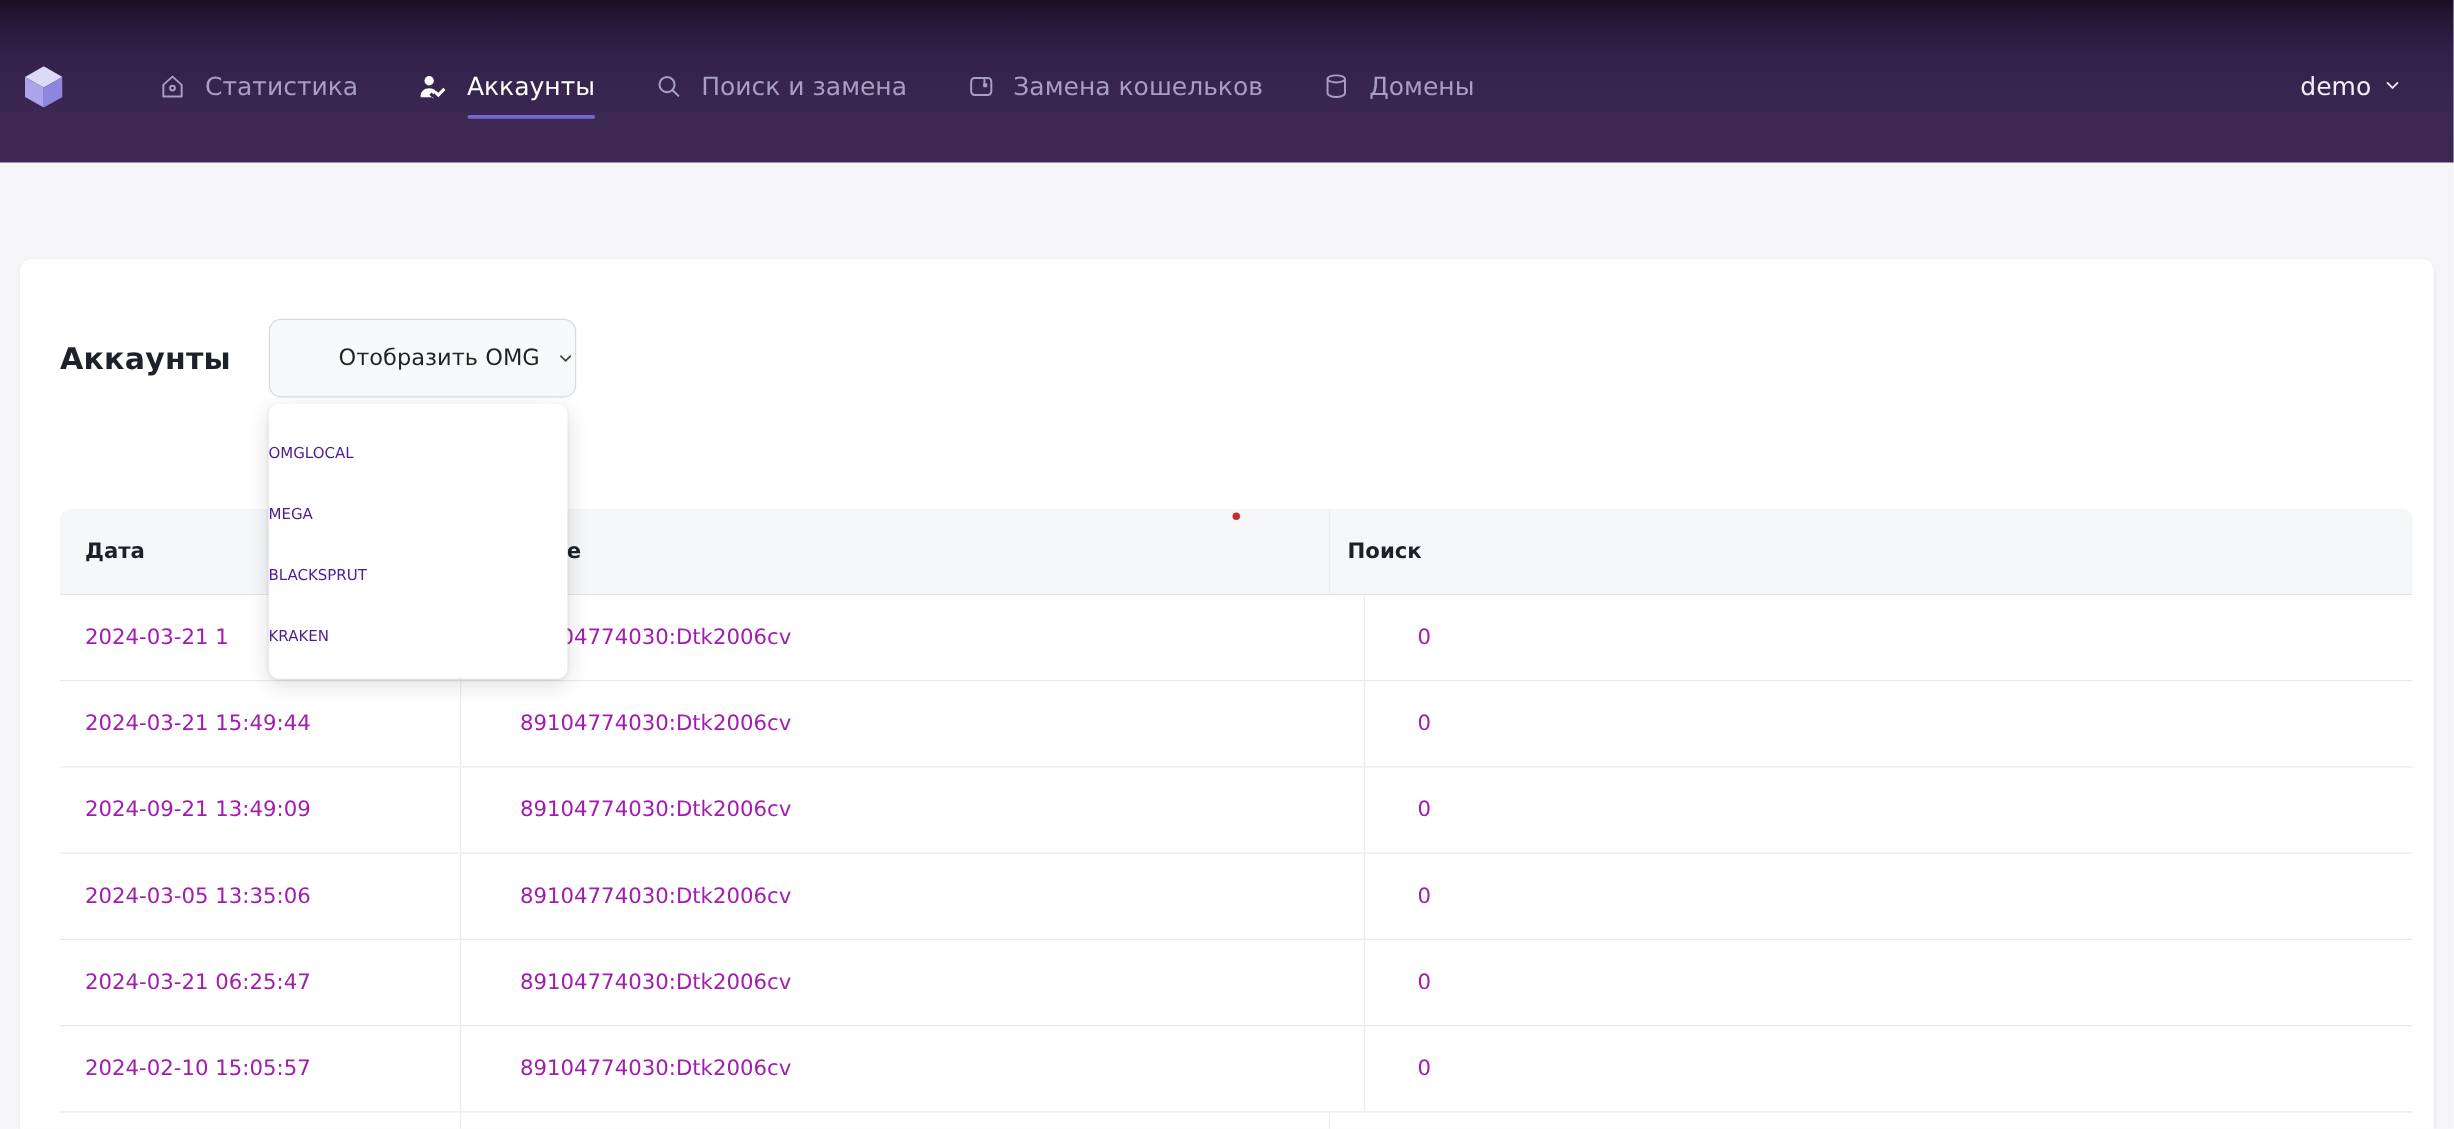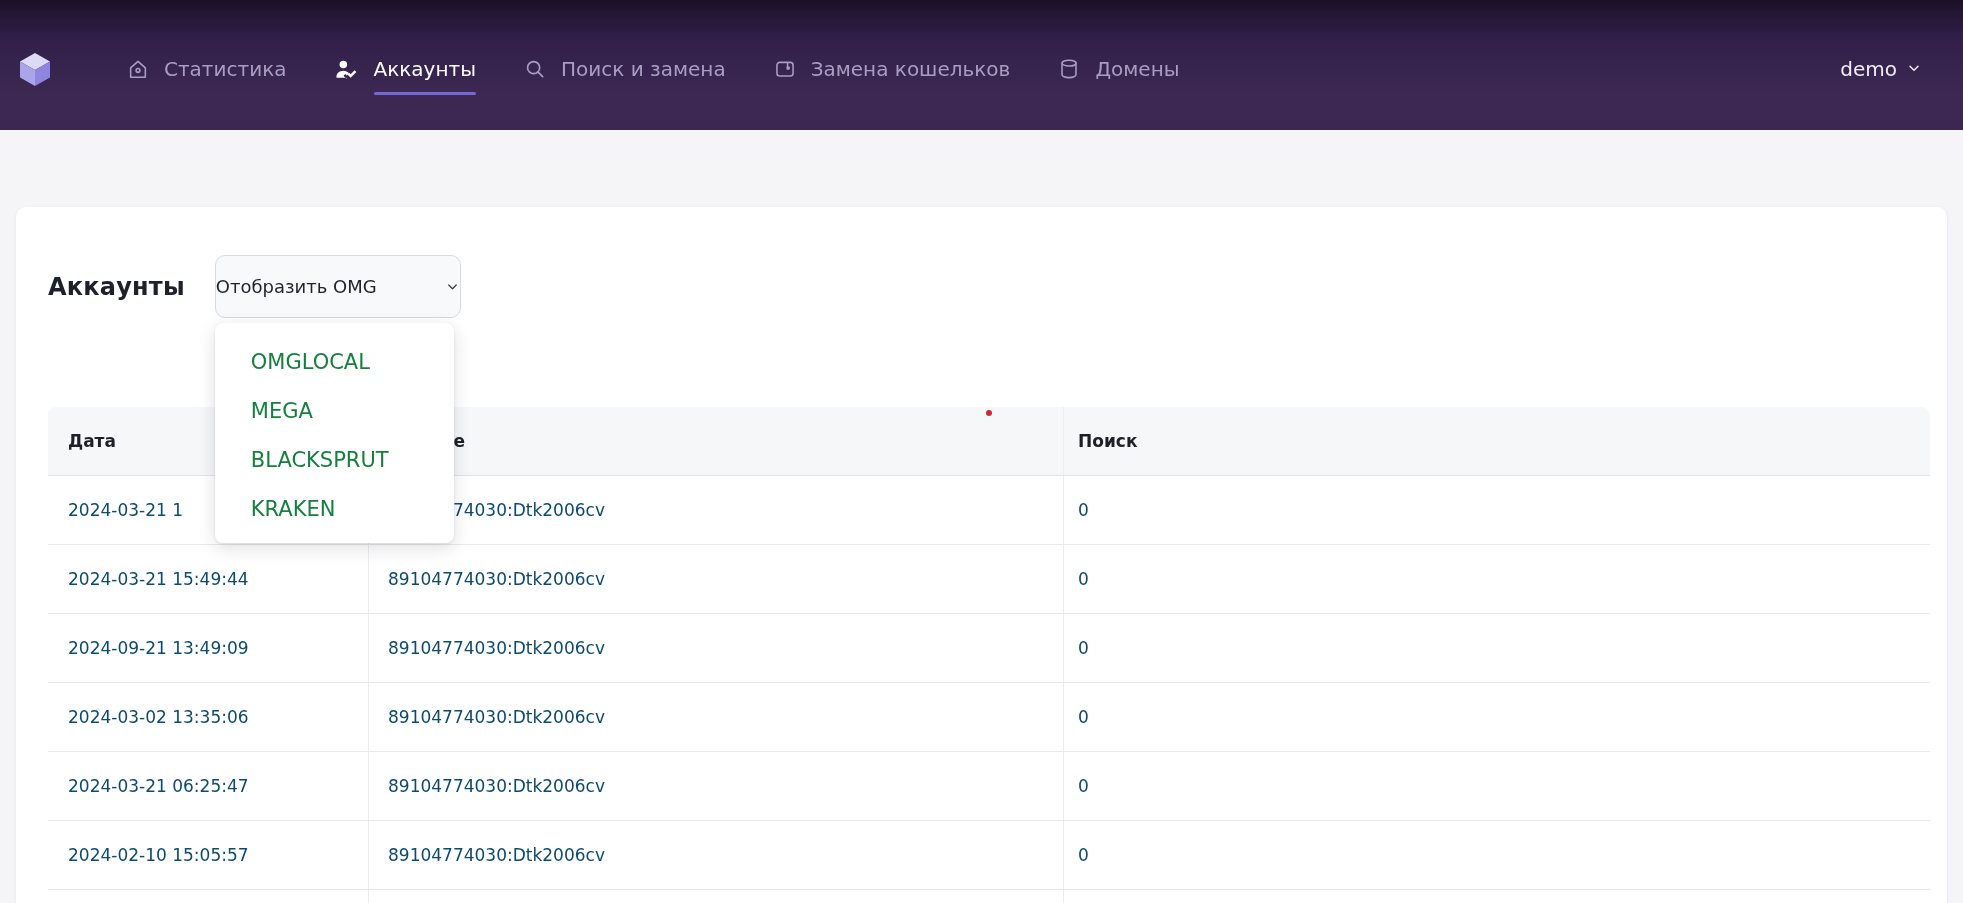--- a/index.html
+++ b/index.html
@@ -45,46 +45,46 @@
     position:relative;
   }
 
   .heading-row { display:flex; align-items:center; height:63px; }
   .page-title { font-size:24px; color:#1d212a; margin-right:30px; letter-spacing:.2px; }
 
   .filter-wrap { position:relative; }
   .filter-btn {
     width:246px; height:63px; border-radius:10px;
     background:#f8f9fb; border:1px solid #d8dae1;
-    display:flex; align-items:center; justify-content:space-between; gap:13px;
+    display:flex; align-items:center; justify-content:flex-end; gap:13px;
     font-size:18px; color:#1e222a; cursor:pointer;
     font-family:inherit;
   }
   .filter-btn svg { display:block; color:#3a3f47; }
 
   .dropdown-menu {
     position:absolute; top:68px; left:0; width:239px;
     background:#ffffff; border-radius:8px;
     box-shadow:0 5px 18px rgba(25,25,40,.14), 0 1px 3px rgba(25,25,40,.08);
     padding:14px 0 10px 0; z-index:20;
   }
   .dropdown-item {
     height:49px; display:flex; align-items:center;
-    padding-left:36px; font-size:21px; color:#15803d; cursor:pointer;
+    font-size:12px; color:#4c1d95; cursor:pointer;
   }
 
   
   .table { margin-top:89px; width:1882px; }
   .t-row { display:flex; height:69px; align-items:center;text-align:center; }
   .t-head {
     background:#f6f7f9; border-radius:8px 8px 0 0;
     border-bottom:1px solid #e2e4e9;
     font-weight:bold; font-size:17px; color:#1d2127;
   }
-  .t-body-row { border-bottom:1px solid #e9eaee; font-size:17px; color:#0c4a6e; }
+  .t-body-row { border-bottom:1px solid #e9eaee; font-size:17px; color:#a21caf;gap:28px; }
   .t-row-partial { height:13px; border-bottom:none; }
   .c1 { width:321px; padding-left:20px; align-self:stretch; display:flex; align-items:center; border-right:1px solid #ecedf1; }
   .c2 { width:695px; padding-left:19px; align-self:stretch; display:flex; align-items:center; border-right:1px solid #ecedf1; }
   .c3 { flex:1; padding-left:14px; align-self:stretch; display:flex; align-items:center; }
 
   .red-dot {
     position:absolute; left:986px; top:410px; width:6px; height:6px;
     border-radius:50%; background:#c92a30; z-index:5;
   }
 </style>
@@ -204,21 +204,21 @@
       <div class="c1">2024-03-21 15:49:44</div>
       <div class="c2">89104774030:Dtk2006cv</div>
       <div class="c3">0</div>
     </div>
     <div class="t-row t-body-row">
       <div class="c1">2024-09-21 13:49:09</div>
       <div class="c2">89104774030:Dtk2006cv</div>
       <div class="c3">0</div>
     </div>
     <div class="t-row t-body-row">
-      <div class="c1">2024-03-02 13:35:06</div>
+      <div class="c1">2024-03-05 13:35:06</div>
       <div class="c2">89104774030:Dtk2006cv</div>
       <div class="c3">0</div>
     </div>
     <div class="t-row t-body-row">
       <div class="c1">2024-03-21 06:25:47</div>
       <div class="c2">89104774030:Dtk2006cv</div>
       <div class="c3">0</div>
     </div>
     <div class="t-row t-body-row">
       <div class="c1">2024-02-10 15:05:57</div>

